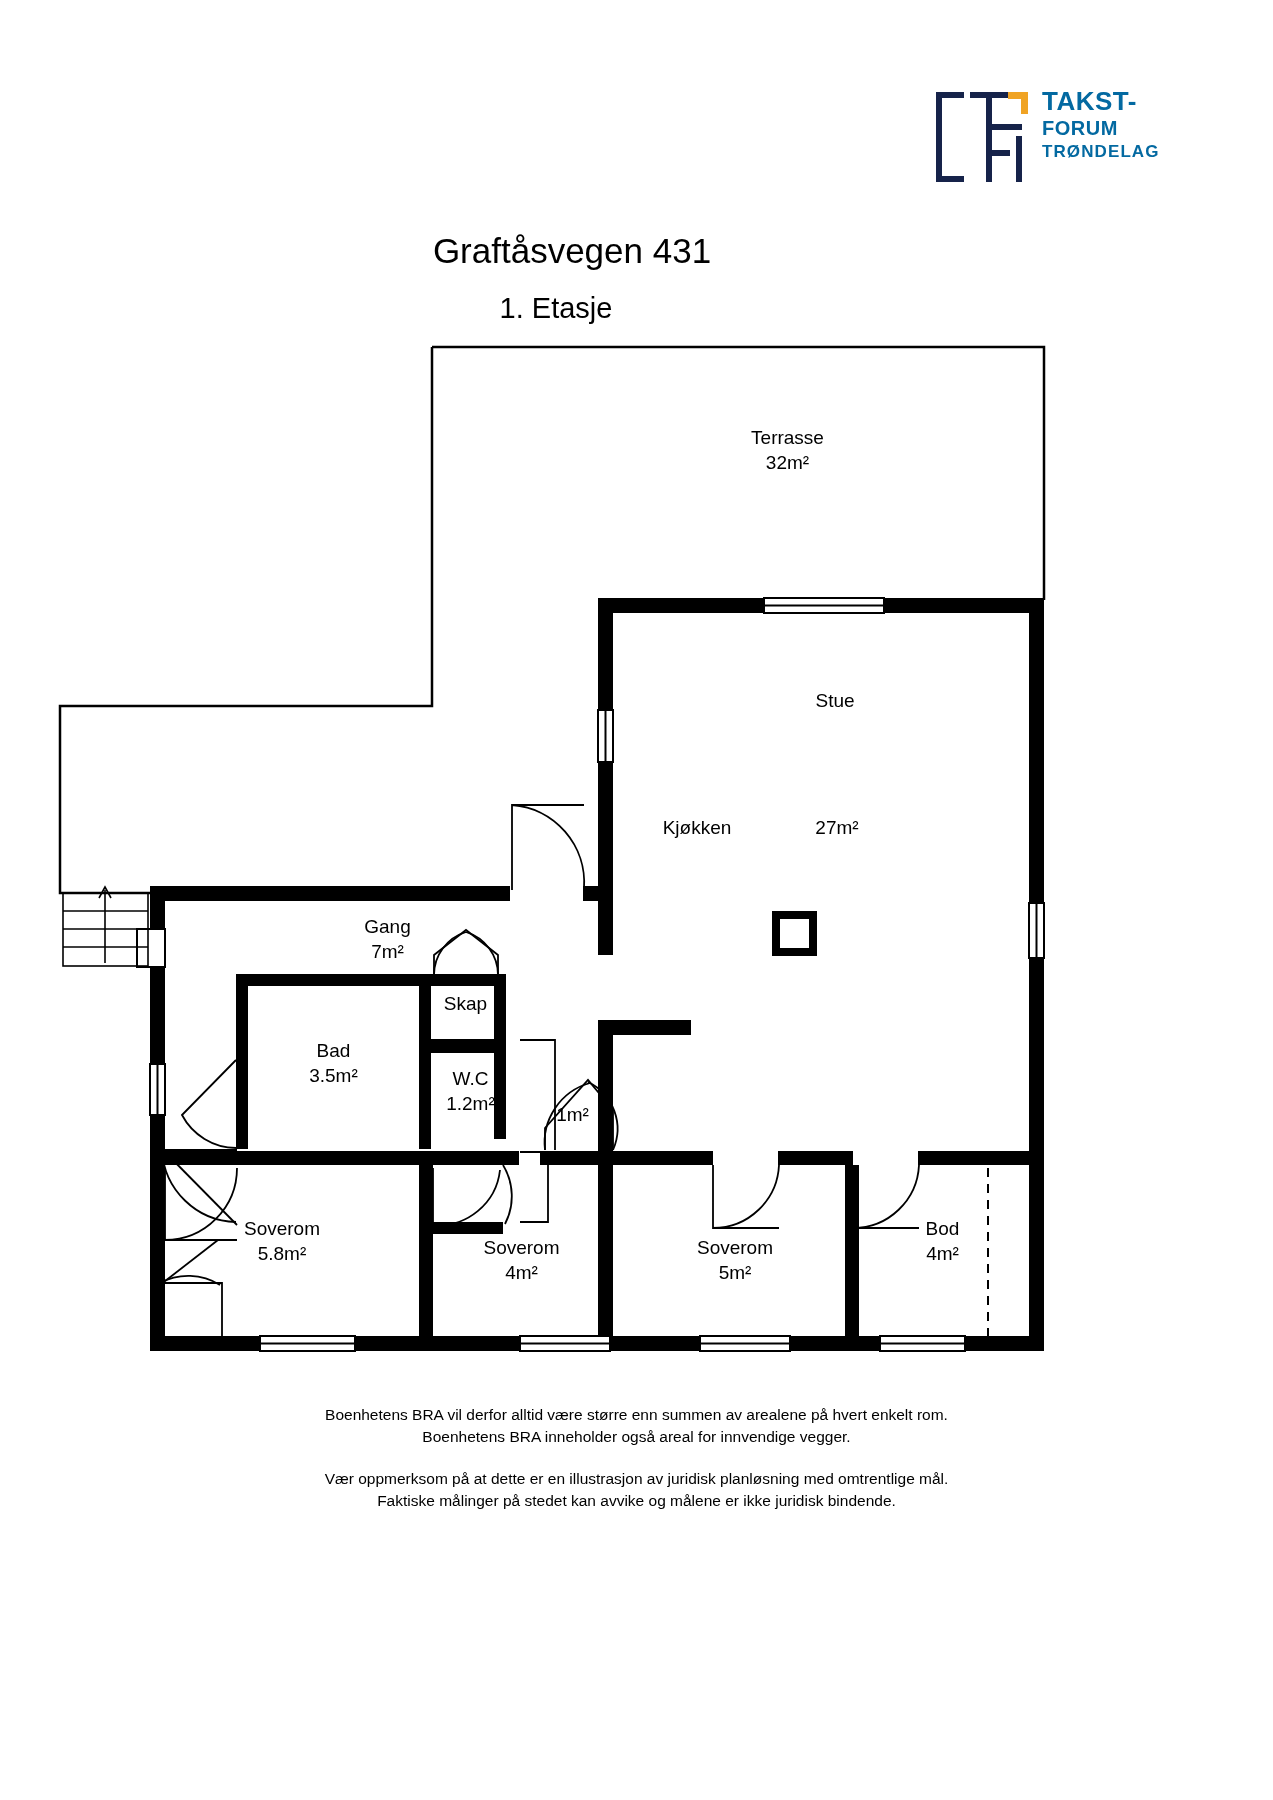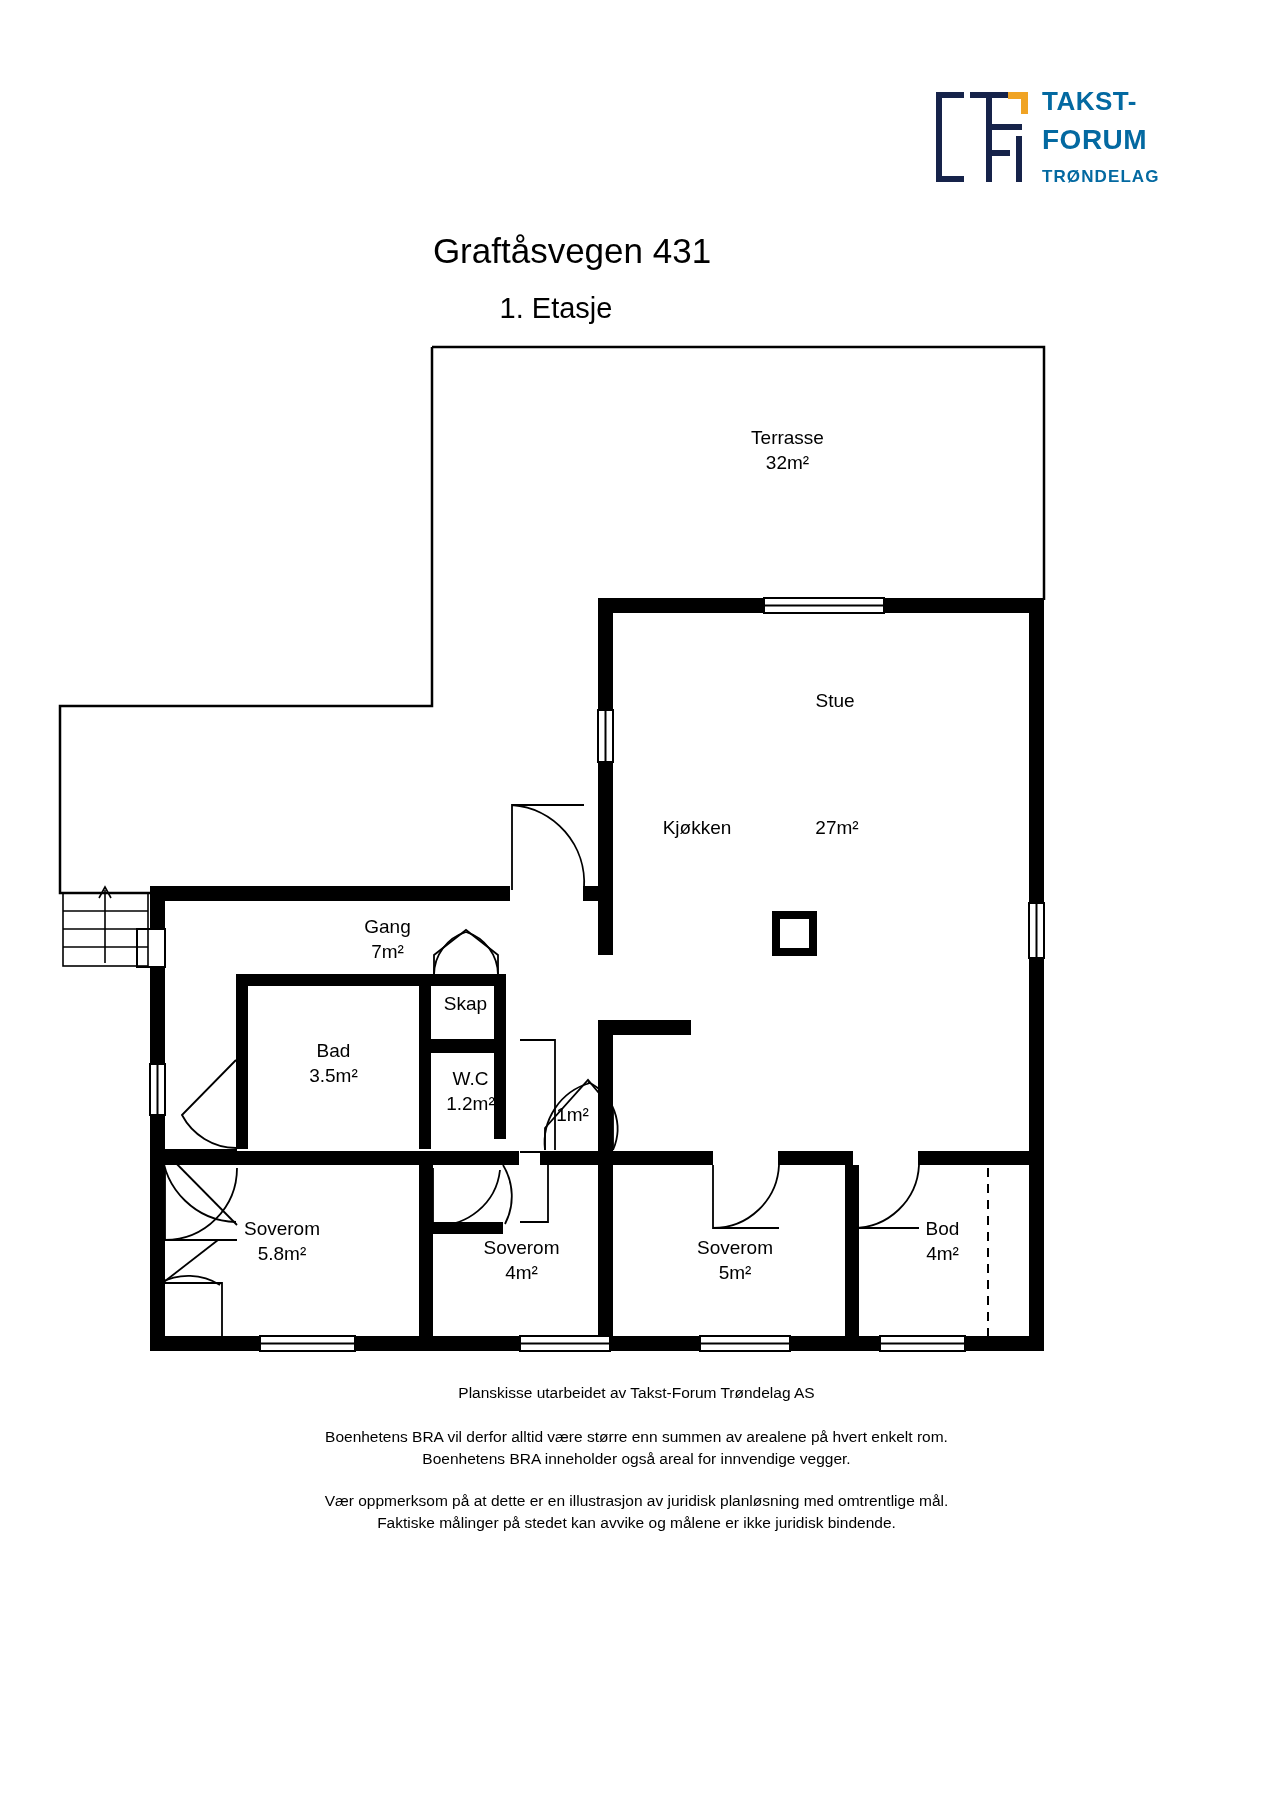--- a/index.html
+++ b/index.html
@@ -35,22 +35,22 @@
     position: absolute;
     left: 112px;
     top: 10px;
     width: 145px;
     color: #0369a1;
     font-weight: bold;
     letter-spacing: 0.5px;
     line-height: 1.0;
   }
   .wm1 { font-size: 26px; }
-  .wm2 { font-size: 28px; margin-top: 12px; }
-  .wm3 { font-size: 17px; margin-top: 14px; letter-spacing: 1.1px;}
+  .wm2 { font-size: 20px; margin-top: 4px; }
+  .wm3 { font-size: 17px; margin-top: 5px; letter-spacing: 1.1px;}
 
   
   #page-title {
     position: absolute;
     left: 17px;
     top: 231px;
     width: 1110px;
     text-align: center;
     font-size: 35px;
     font-weight: normal;
@@ -318,20 +318,19 @@
   <div>Soverom</div>
   <div>5m²</div>
 </div>
 
 <div class="rlabel" style="left:885px; top:1216px; width:115px;">
   <div>Bod</div>
   <div>4m²</div>
 </div>
 
 <div id="footer">
-  <div class="f-line">Planskisse utarbeidet av Takst-Forum Trøndelag AS</div>
   <div class="f-gap1"></div>
   <div class="f-line">Boenhetens BRA vil derfor alltid være større enn summen av arealene på hvert enkelt rom.</div>
   <div class="f-line">Boenhetens BRA inneholder også areal for innvendige vegger.</div>
   <div class="f-gap2"></div>
   <div class="f-line">Vær oppmerksom på at dette er en illustrasjon av juridisk planløsning med omtrentlige mål.</div>
   <div class="f-line">Faktiske målinger på stedet kan avvike og målene er ikke juridisk bindende.</div>
 </div>
 
 </body></html>

